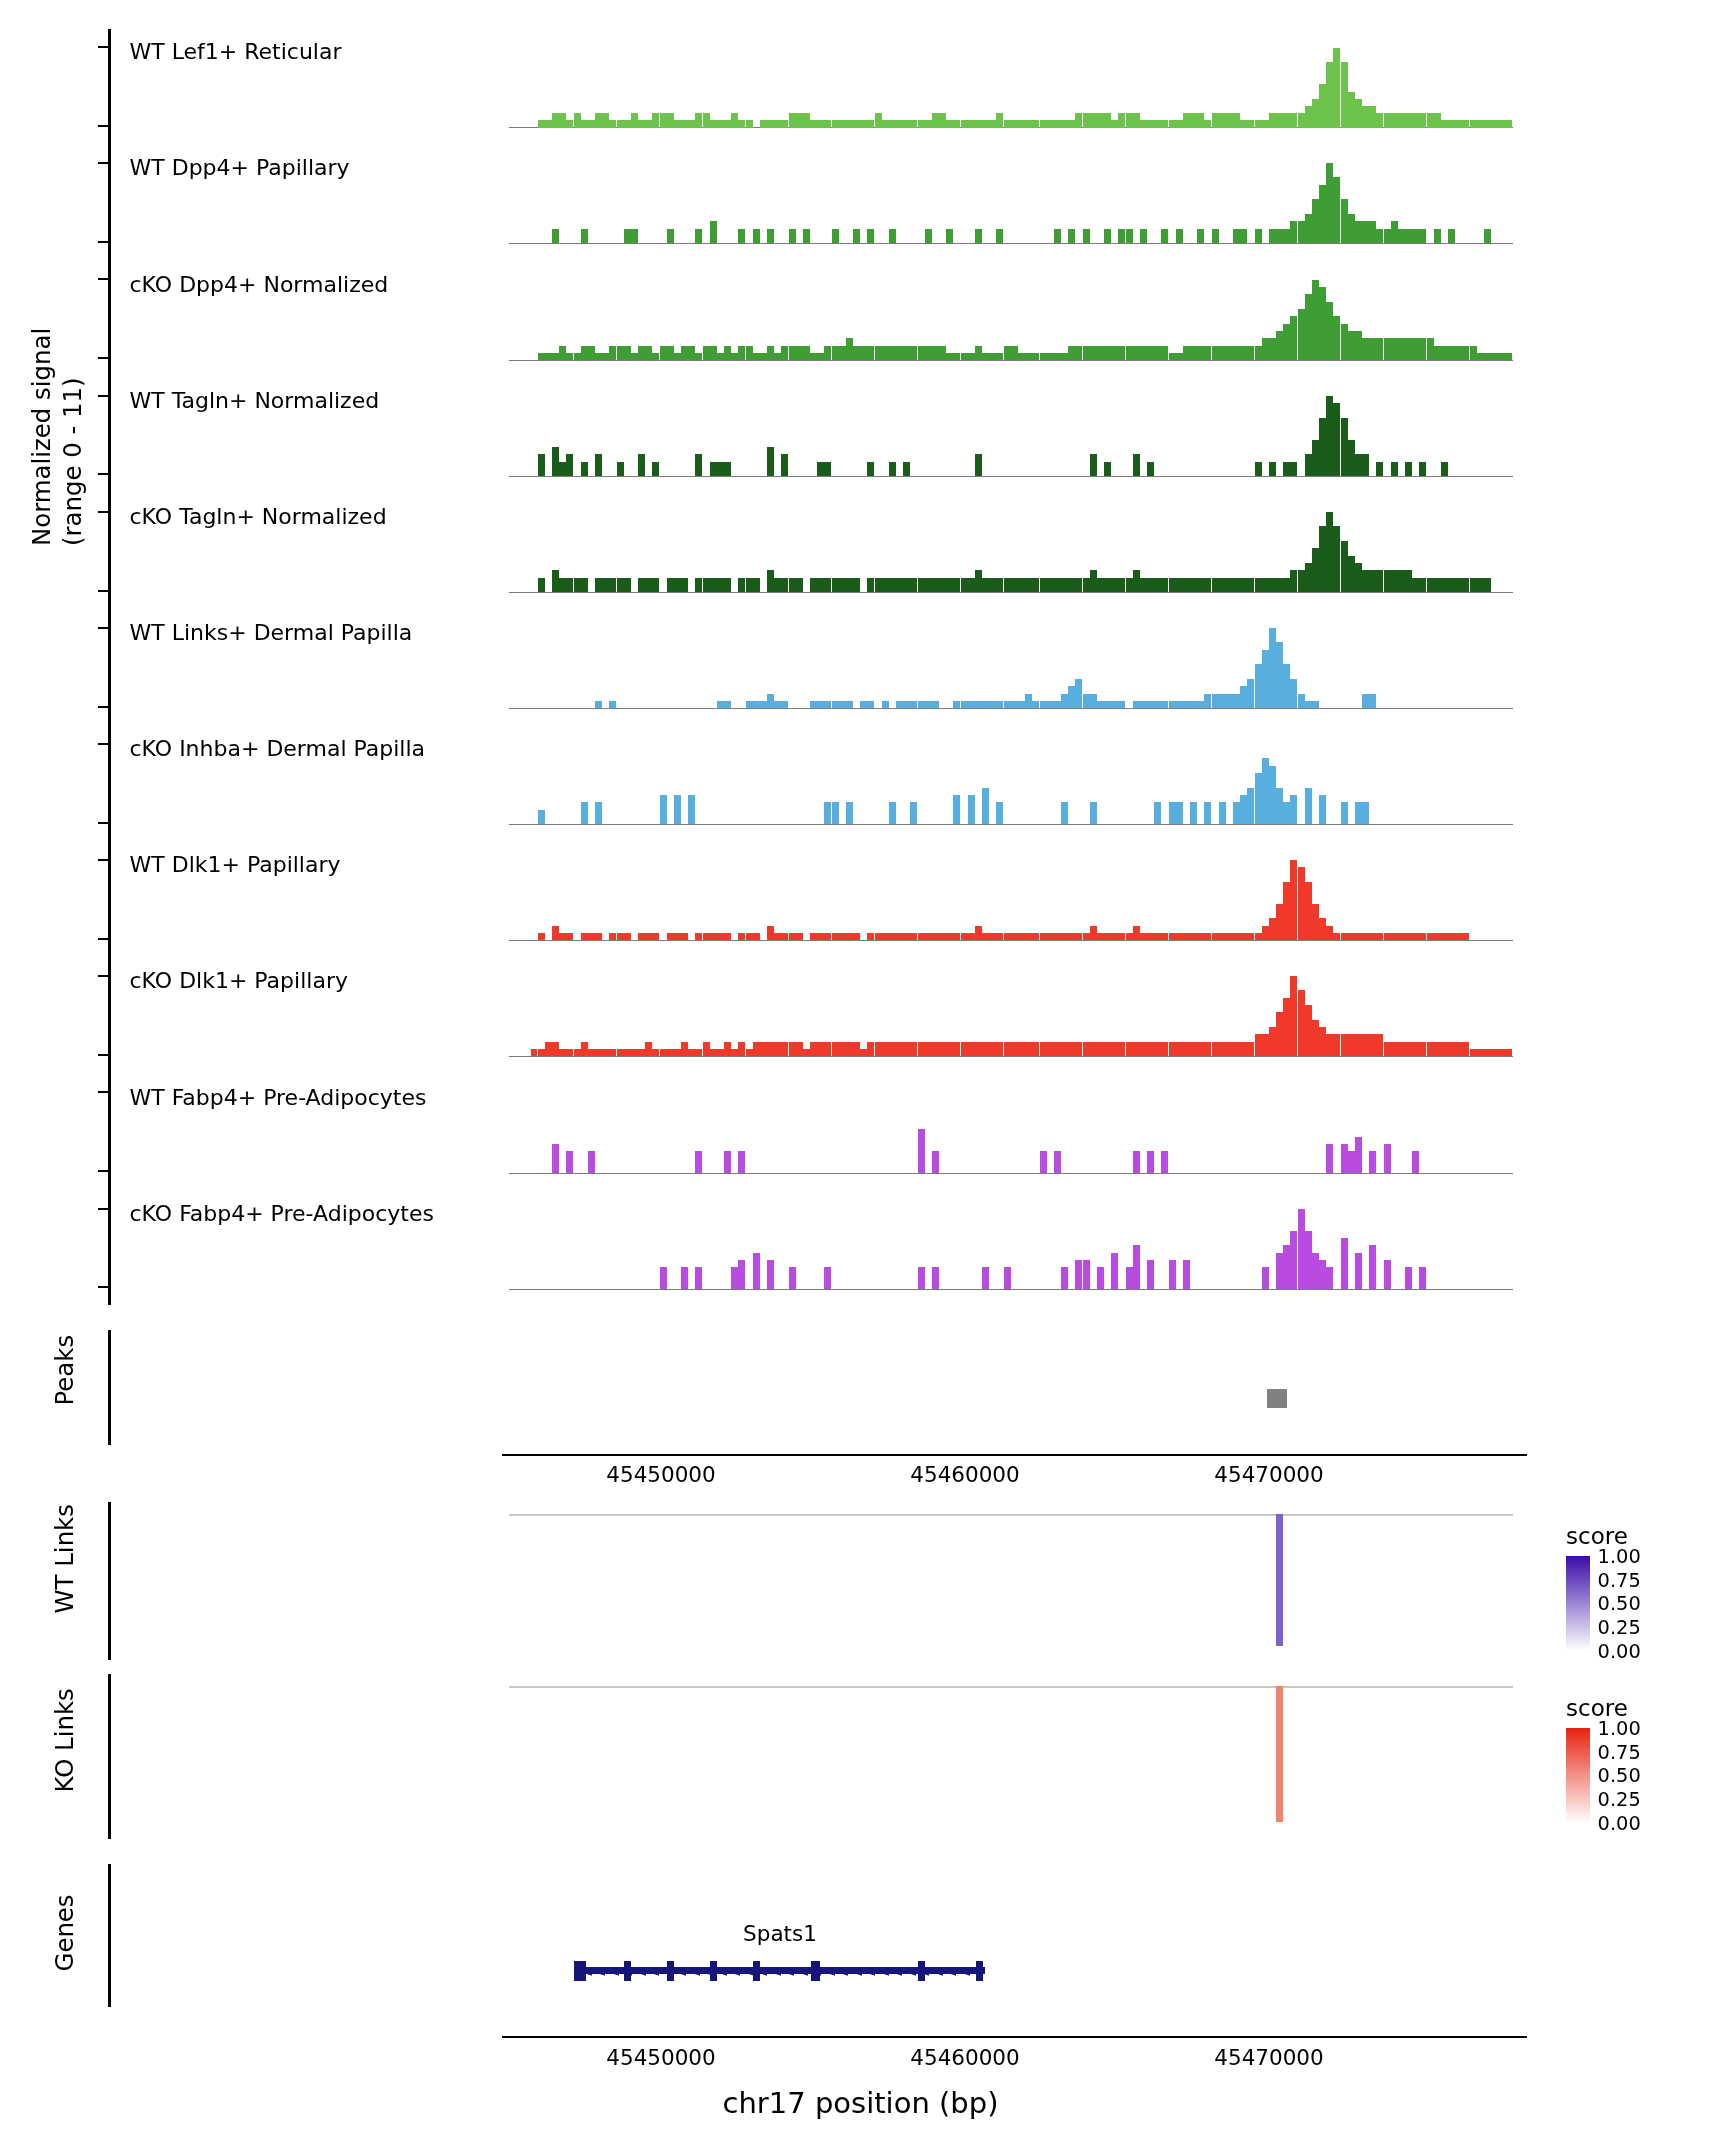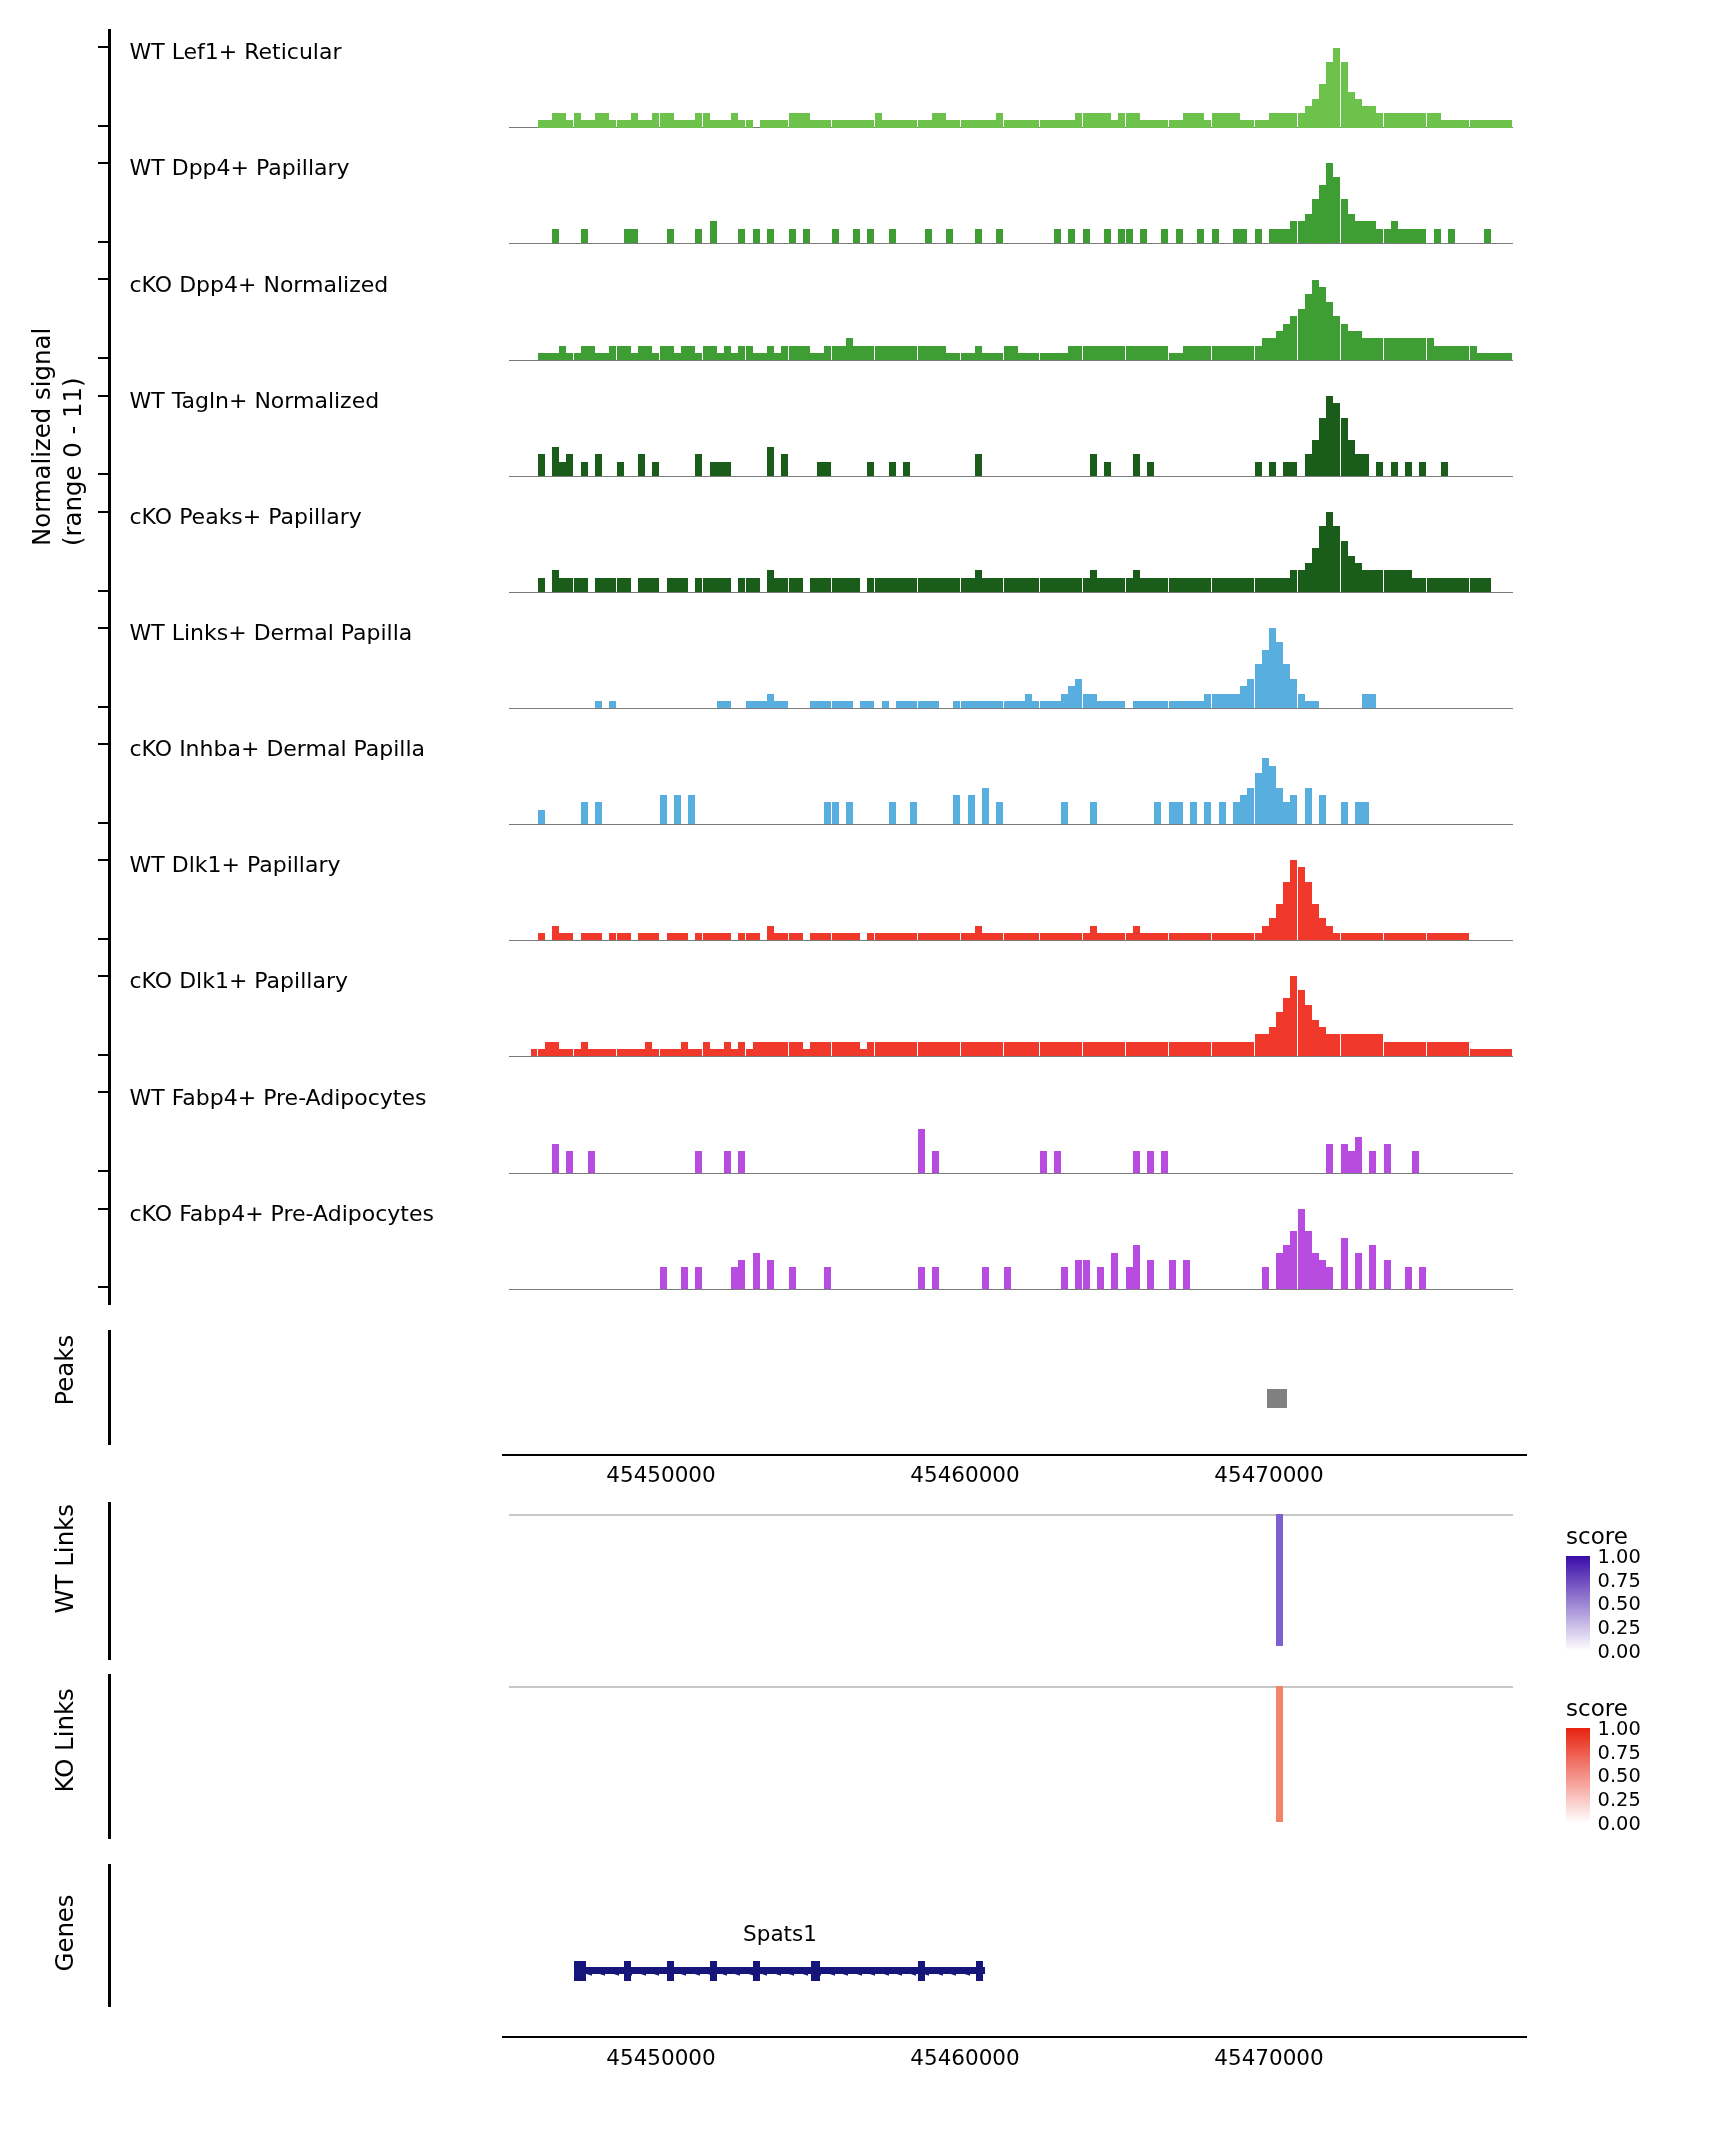--- a/index.html
+++ b/index.html
@@ -615,21 +615,21 @@
           <div class="bar" style="left: 867px; width: 6.6px; height: 14.6px; background: rgb(26, 92, 26);"></div>
           <div class="bar" style="left: 882px; width: 6.6px; height: 14.6px; background: rgb(26, 92, 26);"></div>
           <div class="bar" style="left: 896px; width: 6.6px; height: 14.6px; background: rgb(26, 92, 26);"></div>
           <div class="bar" style="left: 910px; width: 6.6px; height: 14.6px; background: rgb(26, 92, 26);"></div>
           <div class="bar" style="left: 932px; width: 6.6px; height: 14.6px; background: rgb(26, 92, 26);"></div>
         </div>
       </div>
       <div class="track-tick" style="top: 561px;"></div>
       <div class="track-tick" style="top: 482px;"></div>
       <div class="track" style="top: 479px; height: 85px;">
-        <div class="track-name" style="top: -4.3px;">cKO Peaks+ Papillary</div>
+        <div class="track-name" style="top: -4.3px;">cKO Tagln+ Normalized</div>
         <div class="track-plot" style="height: 85px;">
           <div class="baseline"></div>
           <div class="bar" style="left: 29px; width: 6.6px; height: 14.6px; background: rgb(26, 92, 26);"></div>
           <div class="bar" style="left: 43px; width: 6.6px; height: 22px; background: rgb(26, 92, 26);"></div>
           <div class="bar" style="left: 50px; width: 6.6px; height: 14.6px; background: rgb(26, 92, 26);"></div>
           <div class="bar" style="left: 57px; width: 6.6px; height: 14.6px; background: rgb(26, 92, 26);"></div>
           <div class="bar" style="left: 65px; width: 6.6px; height: 14.6px; background: rgb(26, 92, 26);"></div>
           <div class="bar" style="left: 72px; width: 6.6px; height: 14.6px; background: rgb(26, 92, 26);"></div>
           <div class="bar" style="left: 86px; width: 6.6px; height: 14.6px; background: rgb(26, 92, 26);"></div>
           <div class="bar" style="left: 93px; width: 6.6px; height: 14.6px; background: rgb(26, 92, 26);"></div>
@@ -1311,20 +1311,21 @@
       <div class="gene-arrow" style="left: 468px; top: 107px;">◄</div>
     </div>
 
   <div class="axis-line" style="left:502px; top:2036px; width:1025px;"></div>
   <div id="xticks-bottom" style="position:absolute; left:509px; top:2045px; width:1004px; height:33px;">
       <div class="axis-tick-label" style="left: 152px;">45450000</div>
       <div class="axis-tick-label" style="left: 456px;">45460000</div>
       <div class="axis-tick-label" style="left: 760px;">45470000</div>
     </div>
 
+  <div class="xaxis-title" style="top:2086px;">chr17 position (bp)</div>
 
   <div class="legend" style="left:1566px; top:1523px;">
     <div class="legend-title">score</div>
     <div class="legend-body">
       <div class="legend-gradient" id="wt-legend-gradient" style="background: linear-gradient(rgb(58, 12, 168), rgb(255, 255, 255));"></div>
       <div class="legend-ticks" id="wt-legend-ticks">
           <div class="legend-tick" style="top: 0px;">1.00</div>
           <div class="legend-tick" style="top: 24px;">0.75</div>
           <div class="legend-tick" style="top: 47px;">0.50</div>
           <div class="legend-tick" style="top: 71px;">0.25</div>

